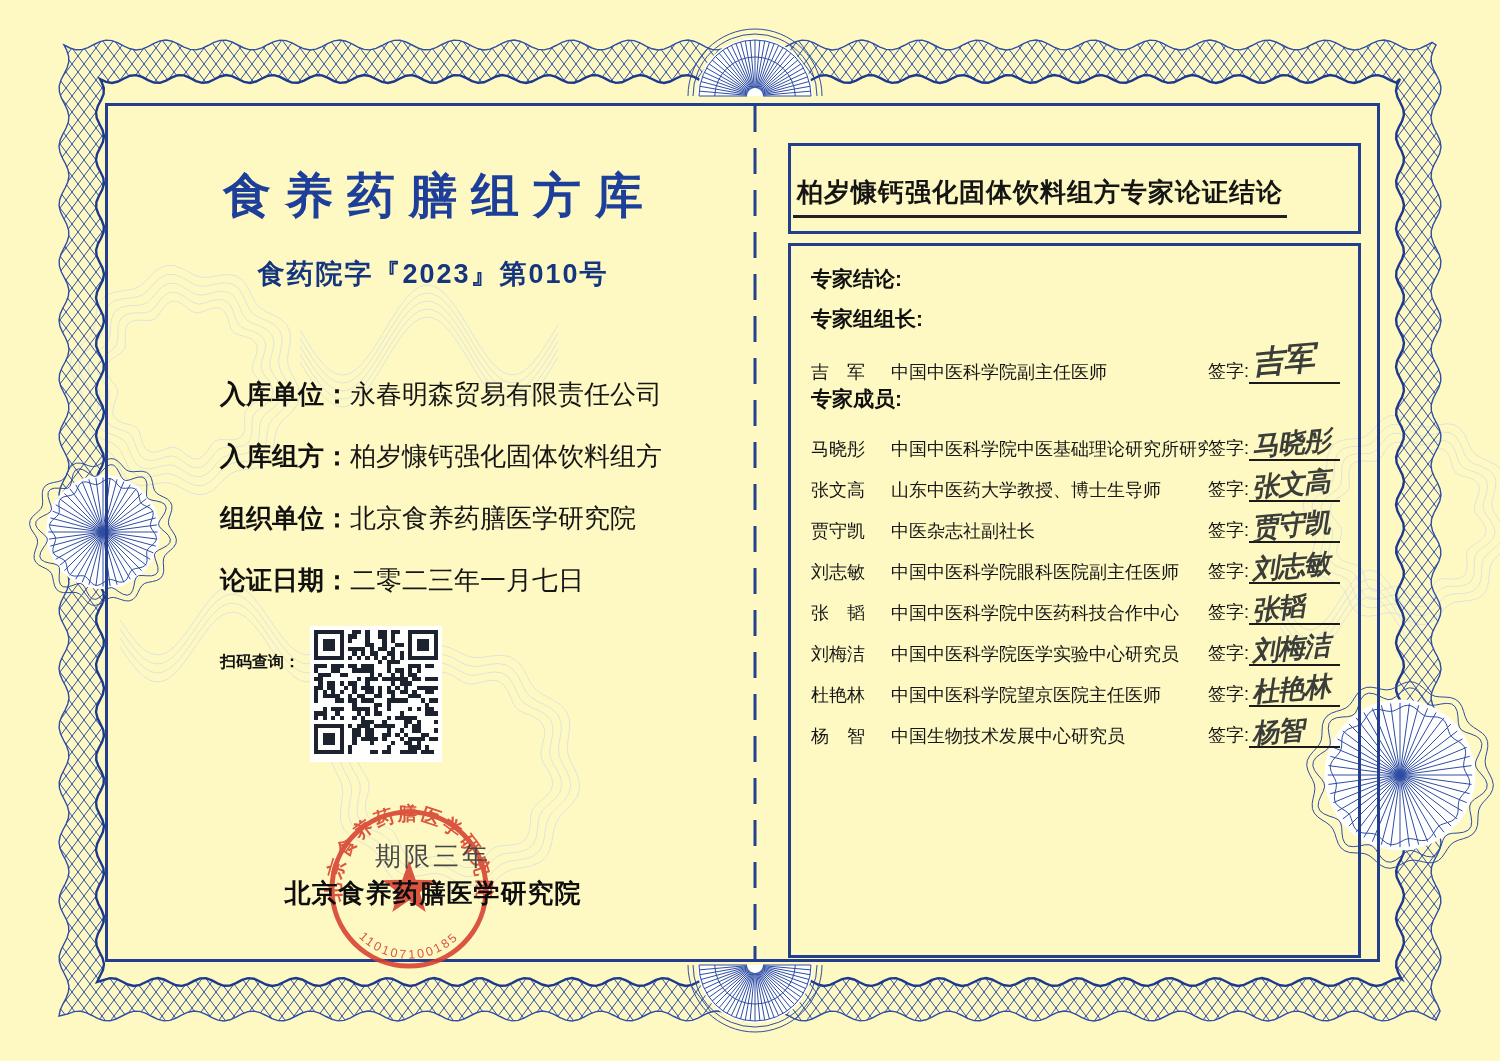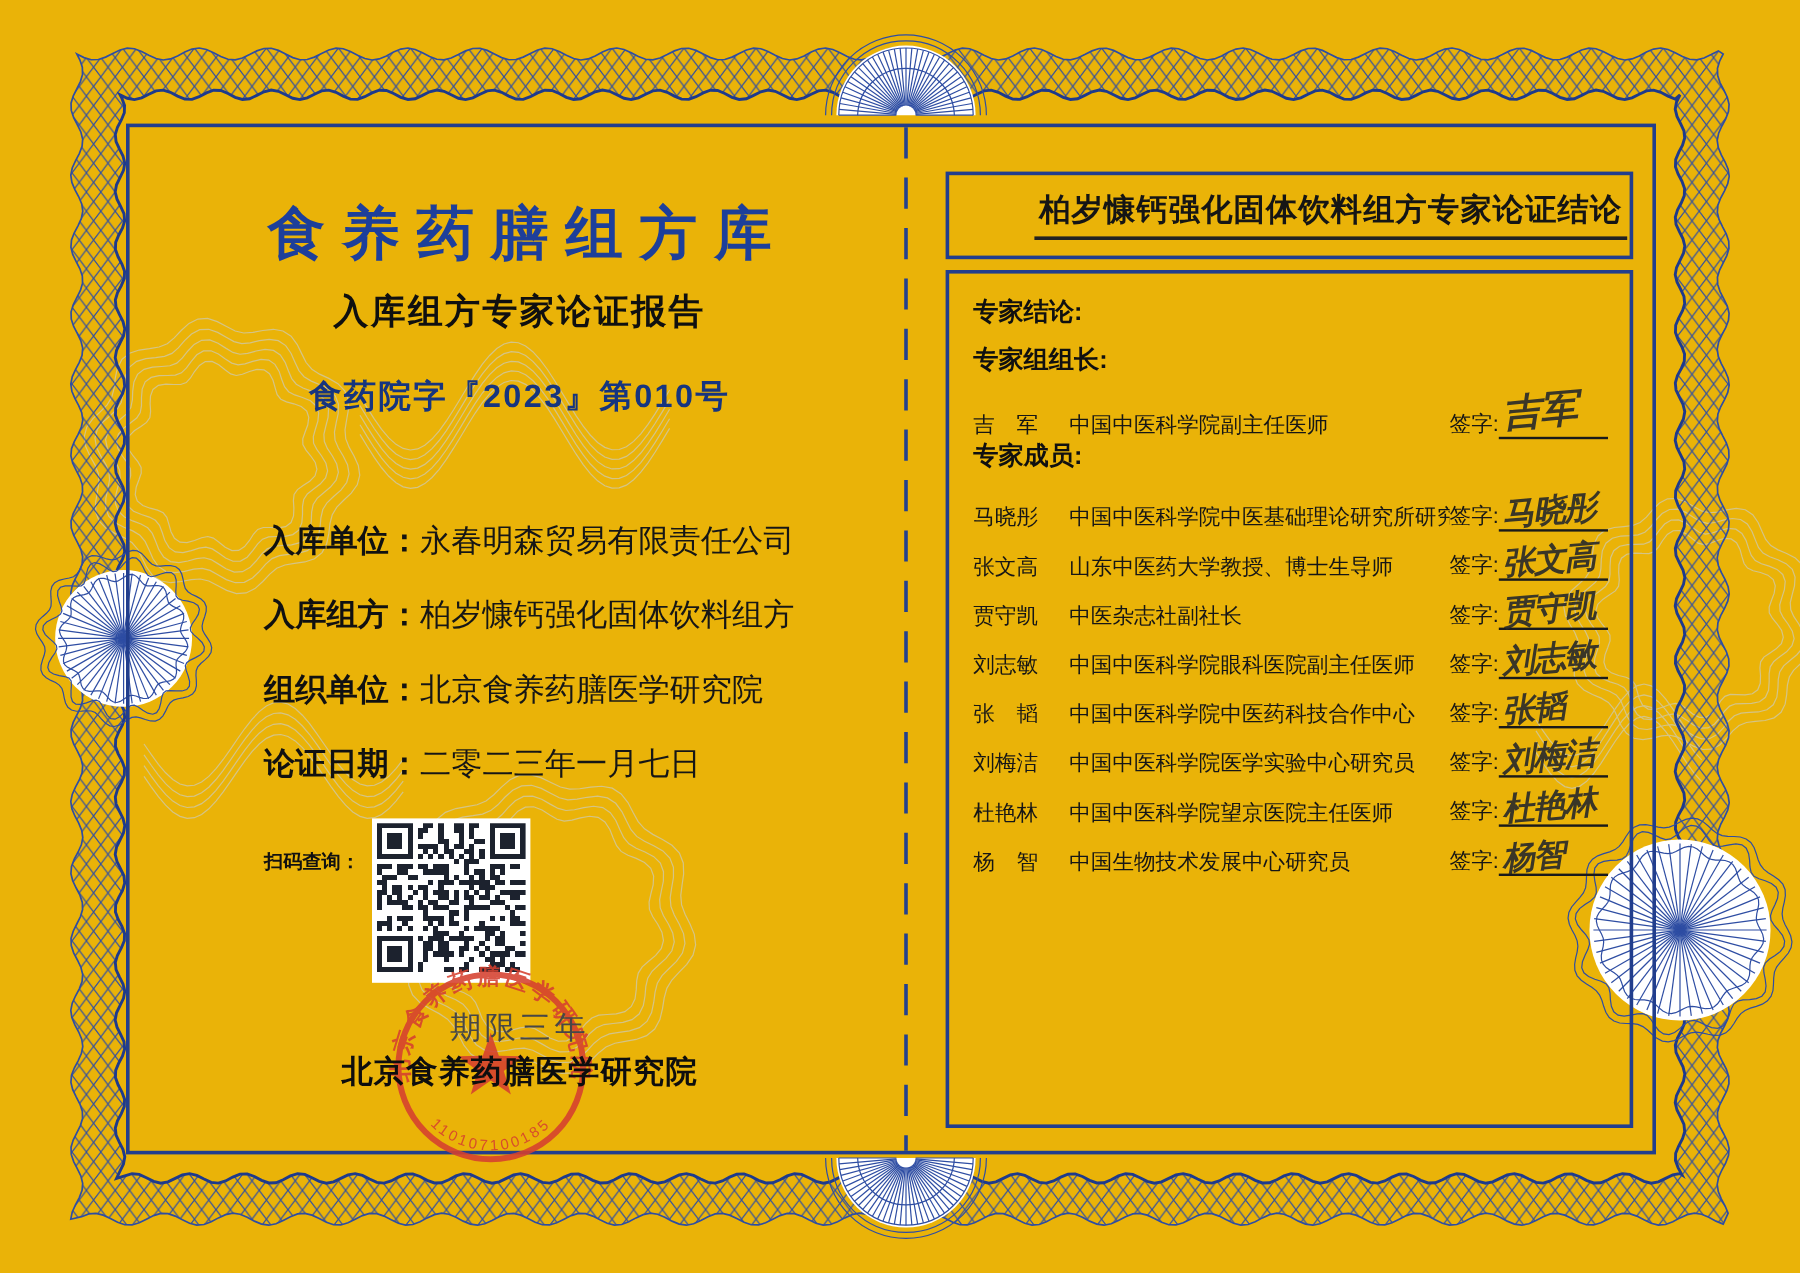--- a/index.html
+++ b/index.html
@@ -1,18 +1,18 @@
 <!DOCTYPE html>
 <html><head>
 <meta charset="utf-8">
 <style>
   html,body{margin:0;padding:0;background:#e8e8e8;}
   .page{
     position:relative;width:1500px;height:1061px;margin:0 auto;
-    background:#eab308;overflow:hidden;
+    background:#fef9c3;overflow:hidden;
     font-family:"Liberation Sans","DejaVu Sans",sans-serif;color:#1a1a1a;
   }
   #decor{position:absolute;left:0;top:0;width:1500px;height:1061px;z-index:0;}
   .frame{position:absolute;left:105px;top:103px;width:1275px;height:859px;
     border:3px solid #223e8d;z-index:1;box-sizing:border-box;}
 
   
   .left-pane{position:absolute;left:0;top:0;width:650px;height:853px;}
   .lib-title{margin-top:62px;text-align:center;font-size:48px;font-weight:700;
     color:#1d3f9a;letter-spacing:14px;padding-left:14px;line-height:56px;}
@@ -30,22 +30,22 @@
   .stamp-svg{position:absolute;left:211px;top:693px;opacity:.88;z-index:2;}
   .validity{position:absolute;left:0;width:650px;top:733px;text-align:center;
     font-size:26px;color:#474747;letter-spacing:3px;z-index:3;}
   .issuer{position:absolute;left:0;width:650px;top:770px;text-align:center;
     font-size:26px;font-weight:700;color:#0e0e0e;letter-spacing:1px;z-index:3;}
   .made-year{position:absolute;left:0;width:650px;top:808px;text-align:center;
     font-size:25px;color:#5c5c5c;letter-spacing:7px;z-index:3;}
 
   
   .right-pane{position:absolute;left:653px;top:0;width:619px;height:853px;}
-  .title-box{margin:37px 19px 0 27px;border:3px solid #223e8d;text-align:right;
-    padding:11px 2px 13px;}
+  .title-box{margin:37px 19px 0 27px;border:3px solid #223e8d;text-align:left;
+    padding:29px 2px 13px;}
   .tb-text{font-size:26px;font-weight:700;letter-spacing:1px;color:#151515;
     border-bottom:3px solid #222;padding:0 4px 5px;display:inline-block;}
   .content-box{margin:9px 19px 0 27px;border:3px solid #223e8d;
     padding:20px 18px 16px 20px;height:715px;box-sizing:border-box;overflow:hidden;}
   .sec-label{font-size:21px;font-weight:700;color:#101010;line-height:26px;margin-bottom:8px;}
   .conclusion{font-size:20px;line-height:43px;text-align:justify;color:#181818;
     margin:2px 0 16px;letter-spacing:.5px;}
   .conclusion .b{font-weight:700;}
   .leader-label{margin-top:14px;}
   .members-label{margin-top:2px;}
@@ -251,21 +251,20 @@
         <path d="M1467.2,775.0L1468.9,778.6L1469.7,782.3L1469.2,786.0L1467.5,789.3L1464.9,792.4L1462.3,795.2L1460.1,798.1L1458.8,801.2L1458.3,804.7L1458.2,808.6L1457.9,812.6L1456.7,816.2L1454.5,819.1L1451.3,821.2L1447.5,822.5L1443.8,823.7L1440.5,825.0L1437.8,827.1L1435.7,829.9L1433.6,833.2L1431.3,836.5L1428.5,839.0L1425.1,840.4L1421.3,840.6L1417.4,839.9L1413.6,839.0L1410.1,838.6L1406.7,839.0L1403.4,840.4L1400.0,842.2L1396.4,843.9L1392.7,844.7L1389.0,844.2L1385.7,842.5L1382.6,839.9L1379.8,837.3L1376.9,835.1L1373.8,833.8L1370.3,833.3L1366.4,833.2L1362.4,832.9L1358.8,831.7L1355.9,829.5L1353.8,826.3L1352.5,822.5L1351.3,818.8L1350.0,815.5L1347.9,812.8L1345.1,810.7L1341.8,808.6L1338.5,806.3L1336.0,803.5L1334.6,800.1L1334.4,796.3L1335.1,792.4L1336.0,788.6L1336.4,785.1L1336.0,781.7L1334.6,778.4L1332.8,775.0L1331.1,771.4L1330.3,767.7L1330.8,764.0L1332.5,760.7L1335.1,757.6L1337.7,754.8L1339.9,751.9L1341.2,748.8L1341.7,745.3L1341.8,741.4L1342.1,737.4L1343.3,733.8L1345.5,730.9L1348.7,728.8L1352.5,727.5L1356.2,726.3L1359.5,725.0L1362.2,722.9L1364.3,720.1L1366.4,716.8L1368.7,713.5L1371.5,711.0L1374.9,709.6L1378.7,709.4L1382.6,710.1L1386.4,711.0L1389.9,711.4L1393.3,711.0L1396.6,709.6L1400.0,707.8L1403.6,706.1L1407.3,705.3L1411.0,705.8L1414.3,707.5L1417.4,710.1L1420.2,712.7L1423.1,714.9L1426.2,716.2L1429.7,716.7L1433.6,716.8L1437.6,717.1L1441.2,718.3L1444.1,720.5L1446.2,723.7L1447.5,727.5L1448.7,731.2L1450.0,734.5L1452.1,737.2L1454.9,739.3L1458.2,741.4L1461.5,743.7L1464.0,746.5L1465.4,749.9L1465.6,753.7L1464.9,757.6L1464.0,761.4L1463.6,764.9L1464.0,768.3L1465.4,771.6L1467.2,775.0Z"></path>
         <path d="M1490.0,775.0L1492.2,779.8L1493.3,784.8L1492.6,789.7L1490.3,794.2L1486.9,798.3L1483.4,802.1L1480.5,805.9L1478.7,810.1L1478.1,814.8L1477.9,820.0L1477.5,825.3L1475.9,830.1L1472.9,834.0L1468.6,836.8L1463.6,838.6L1458.6,840.1L1454.2,842.0L1450.7,844.7L1447.7,848.5L1445.0,852.9L1441.9,857.3L1438.2,860.7L1433.6,862.6L1428.5,862.8L1423.3,861.9L1418.2,860.7L1413.5,860.1L1409.0,860.7L1404.6,862.5L1400.0,865.0L1395.2,867.2L1390.2,868.3L1385.3,867.6L1380.8,865.3L1376.7,861.9L1372.9,858.4L1369.1,855.5L1364.9,853.7L1360.2,853.1L1355.0,852.9L1349.7,852.5L1344.9,850.9L1341.0,847.9L1338.2,843.6L1336.4,838.6L1334.9,833.6L1333.0,829.2L1330.3,825.7L1326.5,822.7L1322.1,820.0L1317.7,816.9L1314.3,813.2L1312.4,808.6L1312.2,803.5L1313.1,798.3L1314.3,793.2L1314.9,788.5L1314.3,784.0L1312.5,779.6L1310.0,775.0L1307.8,770.2L1306.7,765.2L1307.4,760.3L1309.7,755.8L1313.1,751.7L1316.6,747.9L1319.5,744.1L1321.3,739.9L1321.9,735.2L1322.1,730.0L1322.5,724.7L1324.1,719.9L1327.1,716.0L1331.4,713.2L1336.4,711.4L1341.4,709.9L1345.8,708.0L1349.3,705.3L1352.3,701.5L1355.0,697.1L1358.1,692.7L1361.8,689.3L1366.4,687.4L1371.5,687.2L1376.7,688.1L1381.8,689.3L1386.5,689.9L1391.0,689.3L1395.4,687.5L1400.0,685.0L1404.8,682.8L1409.8,681.7L1414.7,682.4L1419.2,684.7L1423.3,688.1L1427.1,691.6L1430.9,694.5L1435.1,696.3L1439.8,696.9L1445.0,697.1L1450.3,697.5L1455.1,699.1L1459.0,702.1L1461.8,706.4L1463.6,711.4L1465.1,716.4L1467.0,720.8L1469.7,724.3L1473.5,727.3L1477.9,730.0L1482.3,733.1L1485.7,736.8L1487.6,741.4L1487.8,746.5L1486.9,751.7L1485.7,756.8L1485.1,761.5L1485.7,766.0L1487.5,770.4L1490.0,775.0Z"></path>
       </g>
       <line x1="755" y1="106" x2="755" y2="959" stroke="#24418e" stroke-width="3" stroke-dasharray="26 16"></line>
     </svg>
 
   <div class="frame">
 
     <div class="left-pane">
       <div class="lib-title">食养药膳组方库</div>
-      <div class="report-title">入库组方专家论证报告</div>
       <div class="doc-number">食药院字『2023』第010号</div>
 
       <div class="fields">
         <div class="field-row">
           <span class="f-label">入库单位：</span><span class="f-value">永春明森贸易有限责任公司</span>
         </div>
         <div class="field-row">
           <span class="f-label">入库组方：</span><span class="f-value">柏岁慷钙强化固体饮料组方</span>
         </div>
         <div class="field-row">

